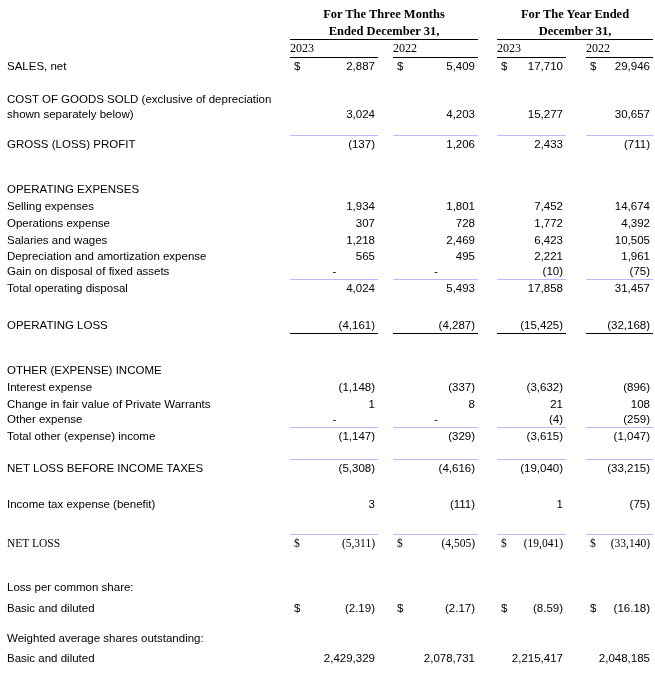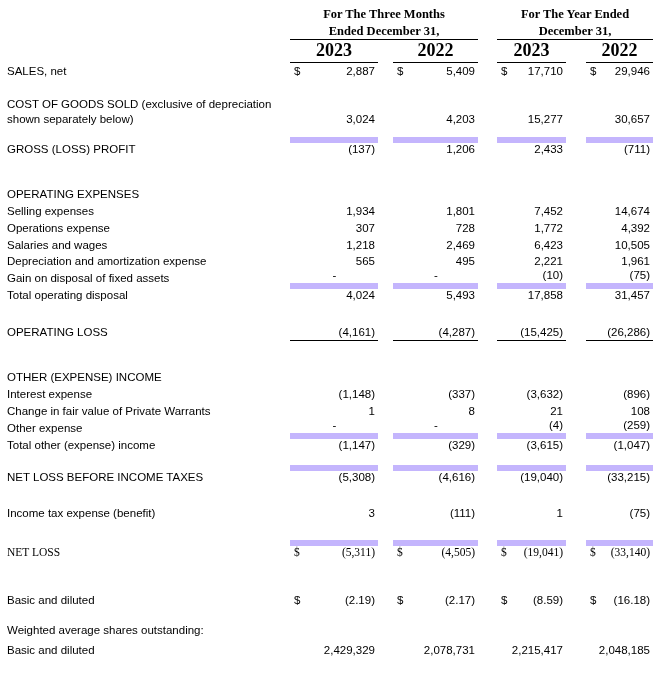--- a/index.html
+++ b/index.html
@@ -12,31 +12,31 @@
     font-family: "Liberation Sans", sans-serif;
     font-size: 11.5px; color: #000000; border-radius: 17px;
   }
   td { padding: 0; vertical-align: bottom; }
   td.lab { padding-left: 7px; line-height: 15px; }
   td.gap {}
   td.money .mw { display: flex; padding: 0 3px 2px 4px; }
   td.money .cur { text-align: left; }
   td.money .val { flex: 1; text-align: right; }
   td.money .val.dash { text-align: center; }
-  td.bt { border-top: 6px solid #c4b5fd; }
+  td.bt { border-top: 1px solid #c4b5fd; }
   td.bb { border-bottom: 1px solid #000; }
   
   thead td.ghead {
     font-family: "Liberation Serif", serif; font-weight: bold;
     font-size: 12.5px; text-align: center; line-height: 15px;
   }
   thead td.gline { border-bottom: 1px solid #000; }
   thead td.yhead {
-    font-family: "Liberation Serif", serif; font-weight: bold;
-    font-size: 18px; text-align: center;
+    font-family: "Liberation Serif", serif; font-weight: normal;
+    font-size: 12px; 
     border-bottom: 1px solid #000; padding-bottom: 1px;
   }
   thead td.uhead {
     font-family: "Liberation Serif", serif; font-style: italic;
     font-weight: normal; font-size: 12.5px; text-align: center;
     padding-bottom: 2px;
   }
   thead tr.hr1 td { padding-top: 5px; }
 </style>
 </head>
@@ -390,21 +390,21 @@
           <td class="money bb">
             <div class="mw">
               <span class="cur"></span>
               <span class="val">(15,425)</span>
             </div>
           </td>
           <td class="gap"></td>
           <td class="money bb">
             <div class="mw">
               <span class="cur"></span>
-              <span class="val">(26,286)</span>
+              <span class="val">(32,168)</span>
             </div>
           </td>
         </tr>
         <tr style="height: 28px;">
           <td colspan="8"></td>
         </tr>
         <tr style="height: 17px;">
           <td class="lab">OTHER (EXPENSE) INCOME</td>
           <td class="money"></td>
           <td class="gap"></td>
@@ -628,20 +628,30 @@
           <td class="gap"></td>
           <td class="money bt">
             <div class="mw">
               <span class="cur">$</span>
               <span class="val">(33,140)</span>
             </div>
           </td>
         </tr>
         <tr style="height: 27px;">
           <td colspan="8"></td>
+        </tr>
+        <tr style="height: 17px;">
+          <td class="lab">Loss per common share:</td>
+          <td class="money"></td>
+          <td class="gap"></td>
+          <td class="money"></td>
+          <td class="gap"></td>
+          <td class="money"></td>
+          <td class="gap"></td>
+          <td class="money"></td>
         </tr>
         <tr style="height: 4px;">
           <td colspan="8"></td>
         </tr>
         <tr style="height: 17px;">
           <td class="lab">Basic and diluted</td>
           <td class="money">
             <div class="mw">
               <span class="cur">$</span>
               <span class="val">(2.19)</span>

